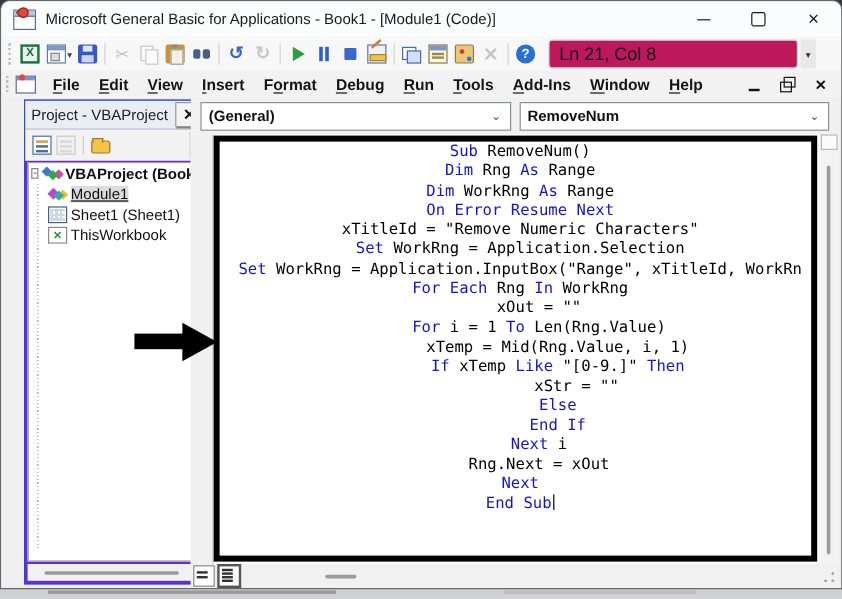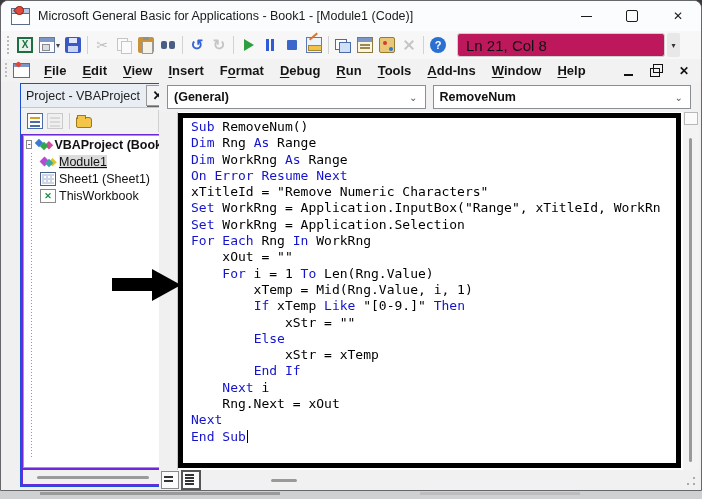--- a/index.html
+++ b/index.html
@@ -129,21 +129,21 @@
 
   
   .code-pane{position:absolute;left:158px;top:0;right:2px;bottom:0;background:#f1f1f1;}
   .combo-row{position:absolute;top:3px;left:8px;right:8px;height:24px;display:flex;gap:7px;}
   .combo{flex:1;background:#fff;border:1px solid #8a8f96;display:flex;align-items:center;padding-left:6px;font-size:12.5px;font-weight:bold;color:#111;}
   .combo .chev{margin-left:auto;margin-right:7px;color:#5a5a5a;font-size:10px;font-weight:normal;}
   .code-area{position:absolute;top:30px;left:0;right:16px;bottom:20px;background:#fff;}
   .margin-strip{position:absolute;left:0;top:0;bottom:0;width:18px;background:#f0f0f0;border-right:1px solid #c6c6c6;}
   .anno-rect{position:absolute;left:19px;top:1px;right:2px;bottom:2px;border:5px solid #000;background:#fff;overflow:hidden;box-sizing:border-box;}
   .code-text{position:absolute;left:8px;top:1px;right:0;font-family:"DejaVu Sans Mono","Liberation Mono",monospace;font-size:13px;line-height:16.3px;color:#000;}
-  .code-line{white-space:pre;height:16.3px;}
+  .code-line{white-space:pre;height:16.3px;text-align:center;}
   .kw{color:#1414cc;}
   .caret{display:inline-block;width:1.5px;height:13px;background:#000;vertical-align:-2px;margin-left:1px;}
   .v-scrollbar{position:absolute;top:30px;right:0;width:16px;bottom:20px;background:#f3f3f3;}
   .v-splitbox{position:absolute;top:0;left:1px;right:1px;height:11px;background:#fbfbfb;border:1px solid #b8b8b8;}
   .v-thumb{position:absolute;left:6px;top:26px;bottom:8px;width:3px;background:#9a9a9a;border-radius:2px;}
   .cp-bottombar{position:absolute;left:0;right:0;bottom:0;height:20px;background:#f1f1f1;display:flex;align-items:center;}
   .view-btn{width:16px;height:16px;background:#fbfbfb;border:1px solid #8a8a8a;margin-left:2px;position:relative;}
   .view-btn.sel{border:2px solid #555;}
   .proc-lines::after{content:"";position:absolute;left:2px;top:4px;width:9px;height:2px;background:#333;box-shadow:0 4px 0 #333;}
   .full-lines::after{content:"";position:absolute;left:2px;top:2px;width:9px;height:1.5px;background:#333;box-shadow:0 3px 0 #333,0 6px 0 #333,0 9px 0 #333;}
@@ -329,30 +329,29 @@
       </div>
       <div class="code-area">
         <div class="margin-strip"></div>
         <div class="anno-rect">
           <div class="code-text" id="code-text">
               <div class="code-line"><span class="kw">Sub</span> RemoveNum()</div>
               <div class="code-line"><span class="kw">Dim</span> Rng <span class="kw">As</span> Range</div>
               <div class="code-line"><span class="kw">Dim</span> WorkRng <span class="kw">As</span> Range</div>
               <div class="code-line"><span class="kw">On</span> <span class="kw">Error</span> <span class="kw">Resume</span> <span class="kw">Next</span></div>
               <div class="code-line">xTitleId = "Remove Numeric Characters"</div>
+              <div class="code-line"><span class="kw">Set</span> WorkRng = Application.Selection</div>
               <div class="code-line"><span class="kw">Set</span> WorkRng = Application.InputBox("Range", xTitleId, WorkRn</div>
-              <div class="code-line"><span class="kw">Set</span> WorkRng = Application.Selection</div>
               <div class="code-line"><span class="kw">For</span> <span class="kw">Each</span> Rng <span class="kw">In</span> WorkRng</div>
               <div class="code-line">    xOut = ""</div>
               <div class="code-line">    <span class="kw">For</span> i = 1 <span class="kw">To</span> Len(Rng.Value)</div>
               <div class="code-line">        xTemp = Mid(Rng.Value, i, 1)</div>
               <div class="code-line">        <span class="kw">If</span> xTemp <span class="kw">Like</span> "[0-9.]" <span class="kw">Then</span></div>
               <div class="code-line">            xStr = ""</div>
               <div class="code-line">        <span class="kw">Else</span></div>
-              <div class="code-line">            xStr = xTemp</div>
               <div class="code-line">        <span class="kw">End</span> <span class="kw">If</span></div>
               <div class="code-line">    <span class="kw">Next</span> i</div>
               <div class="code-line">    Rng.Next = xOut</div>
               <div class="code-line"><span class="kw">Next</span></div>
               <div class="code-line"><span class="kw">End</span> <span class="kw">Sub</span><span class="caret"></span></div>
             </div>
         </div>
       </div>
       <div class="v-scrollbar">
         <div class="v-splitbox"></div>

